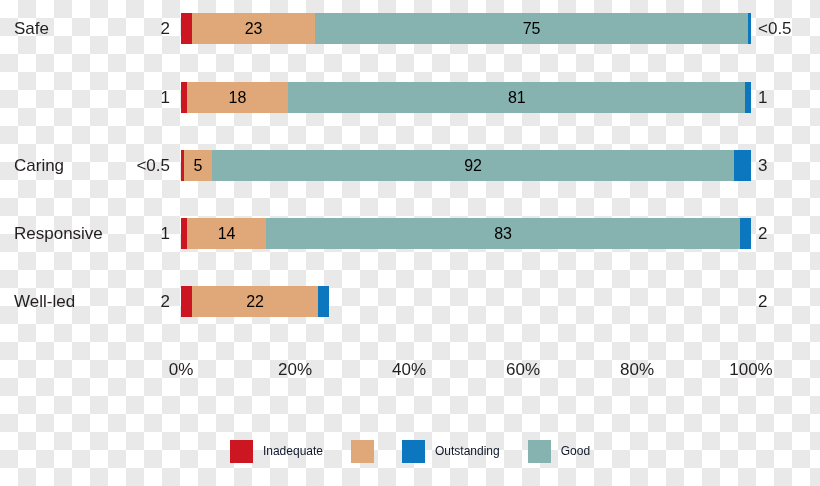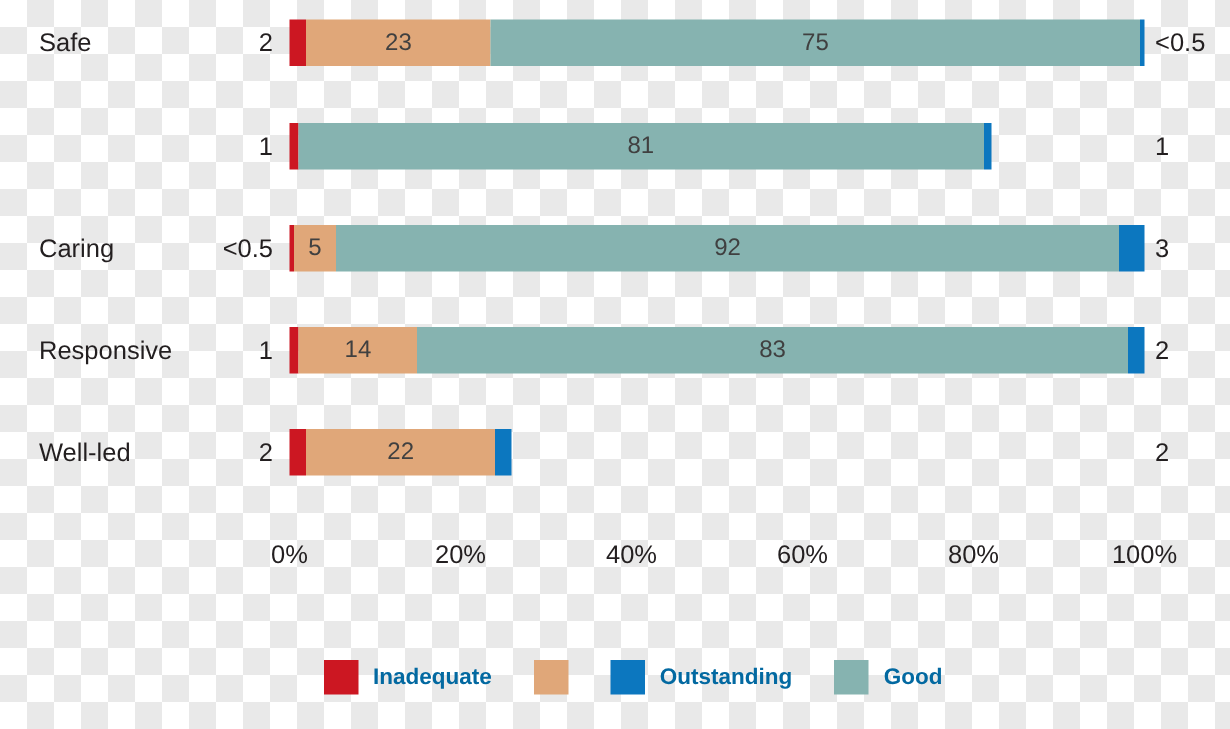--- a/index.html
+++ b/index.html
@@ -16,21 +16,21 @@
       linear-gradient(45deg, #e9e9e9 25%, transparent 25%, transparent 75%, #e9e9e9 75%),
       linear-gradient(45deg, #e9e9e9 25%, transparent 25%, transparent 75%, #e9e9e9 75%);
     background-size: 36px 36px;
     background-position: 0 0, 18px 18px;
     overflow: hidden;
     position: relative;
   }
 
   #chart-root {
     position: absolute;
-    left: 12px; top: 0;
+    left: 0; top: 0;
     width: 662px;
     height: 486px;
   }
 
   
   .row {
     position: absolute;
     left: 0;
     width: 820px;
     height: 31px;
@@ -84,21 +84,21 @@
     height: 31px;
     overflow: hidden;
   }
   .seg-label {
     position: absolute;
     left: 0; right: 0;
     top: 0;
     height: 31px;
     line-height: 31px;
     text-align: center;
-    color: #404040;
+    color: #000000;
     font-size: 16px;
     white-space: nowrap;
   }
 
   
   #axis {
     position: absolute;
     left: 181px;
     top: 357px;
     width: 570px;
@@ -133,24 +133,23 @@
     align-items: center;
     margin: 0 14px;
   }
   .legend-swatch {
     width: 23px;
     height: 23px;
     flex: 0 0 auto;
   }
   .legend-text {
     margin-left: 10px;
-    font-size: 15px;
-    color: #0369a1;
-    white-space: nowrap;
-    font-weight: bold;
+    font-size: 12px;
+    color: #0f172a;
+    white-space: nowrap;
   }
 </style>
 </head>
 <body>
 
 <div id="chart-root">
   <div id="rows-container">
       <div class="row" style="top: 13px;">
         <div class="cat-label">Safe</div>
         <div class="left-value">2</div>
@@ -163,20 +162,23 @@
             <span class="seg-label">75</span>
           </div>
           <div class="seg" style="background: rgb(12, 119, 191); width: 3.3996px;"></div>
         </div>
         <div class="right-value">&lt;0.5</div>
       </div>
       <div class="row" style="top: 82px;">
         <div class="left-value">1</div>
         <div class="bar">
           <div class="seg" style="background: rgb(204, 23, 34); width: 5.64356px;"></div>
+          <div class="seg" style="background: rgb(224, 167, 121); width: 101.584px;">
+            <span class="seg-label">18</span>
+          </div>
           <div class="seg" style="background: rgb(134, 179, 176); width: 457.129px;">
             <span class="seg-label">81</span>
           </div>
           <div class="seg" style="background: rgb(12, 119, 191); width: 5.64356px;"></div>
         </div>
         <div class="right-value">1</div>
       </div>
       <div class="row" style="top: 150px;">
         <div class="cat-label">Caring</div>
         <div class="left-value">&lt;0.5</div>

